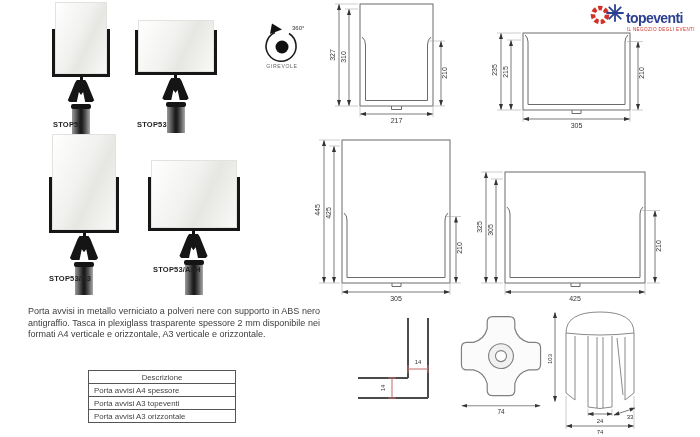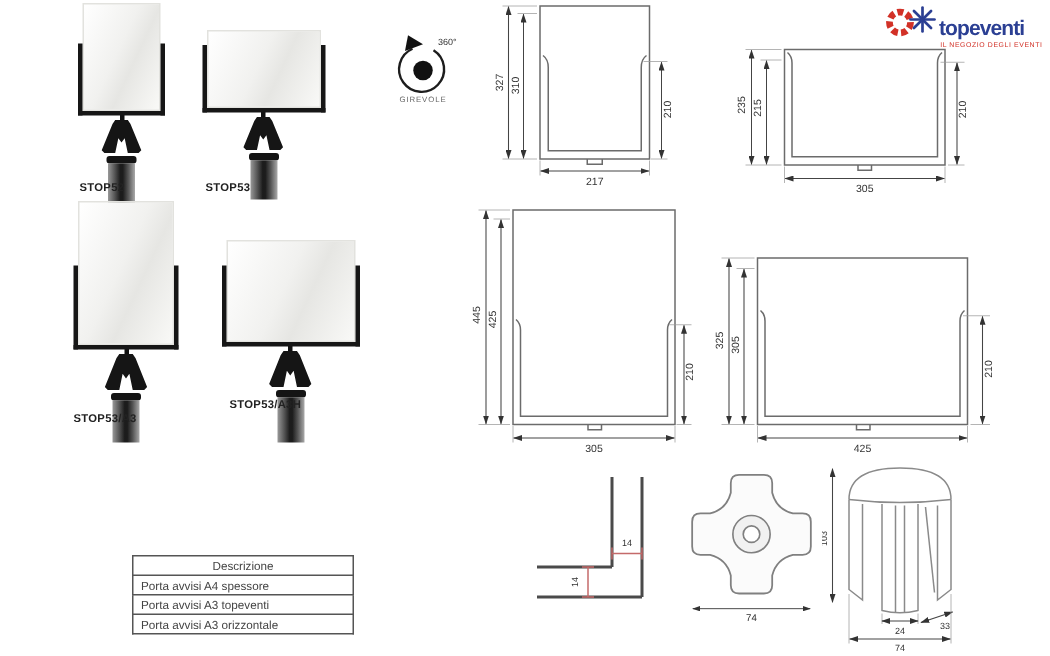--- a/index.html
+++ b/index.html
@@ -237,20 +237,21 @@
     <line class="dim" x1="66" y1="112" x2="87" y2="105" marker-start="url(#ar)" marker-end="url(#ar)"></line>
     <line class="ext" x1="18" y1="93" x2="18" y2="126"></line>
     <line class="ext" x1="86" y1="93" x2="86" y2="126"></line>
     <line class="dim" x1="18.5" y1="123" x2="85.5" y2="123" marker-start="url(#ar)" marker-end="url(#ar)"></line>
     <text class="lbls" transform="translate(3.5 56) rotate(-90)" text-anchor="middle">103</text>
     <text class="lbls" x="52" y="119.5" text-anchor="middle">24</text>
     <text class="lbls" x="82" y="116" text-anchor="middle">33</text>
     <text class="lbls" x="52" y="131" text-anchor="middle">74</text>
   </svg>
 
+  <div class="desc">Porta avvisi in metallo verniciato a polveri nere con supporto in ABS nero antigraffio. Tasca in plexiglass trasparente spessore 2 mm disponibile nei formati A4 verticale e orizzontale, A3 verticale e orizzontale.</div>
 
   <table class="spec">
     <thead>
       <tr>
           <th>Descrizione</th>
         </tr>
     </thead>
     <tbody>
       <tr>
           <td>Porta avvisi A4 spessore</td>

